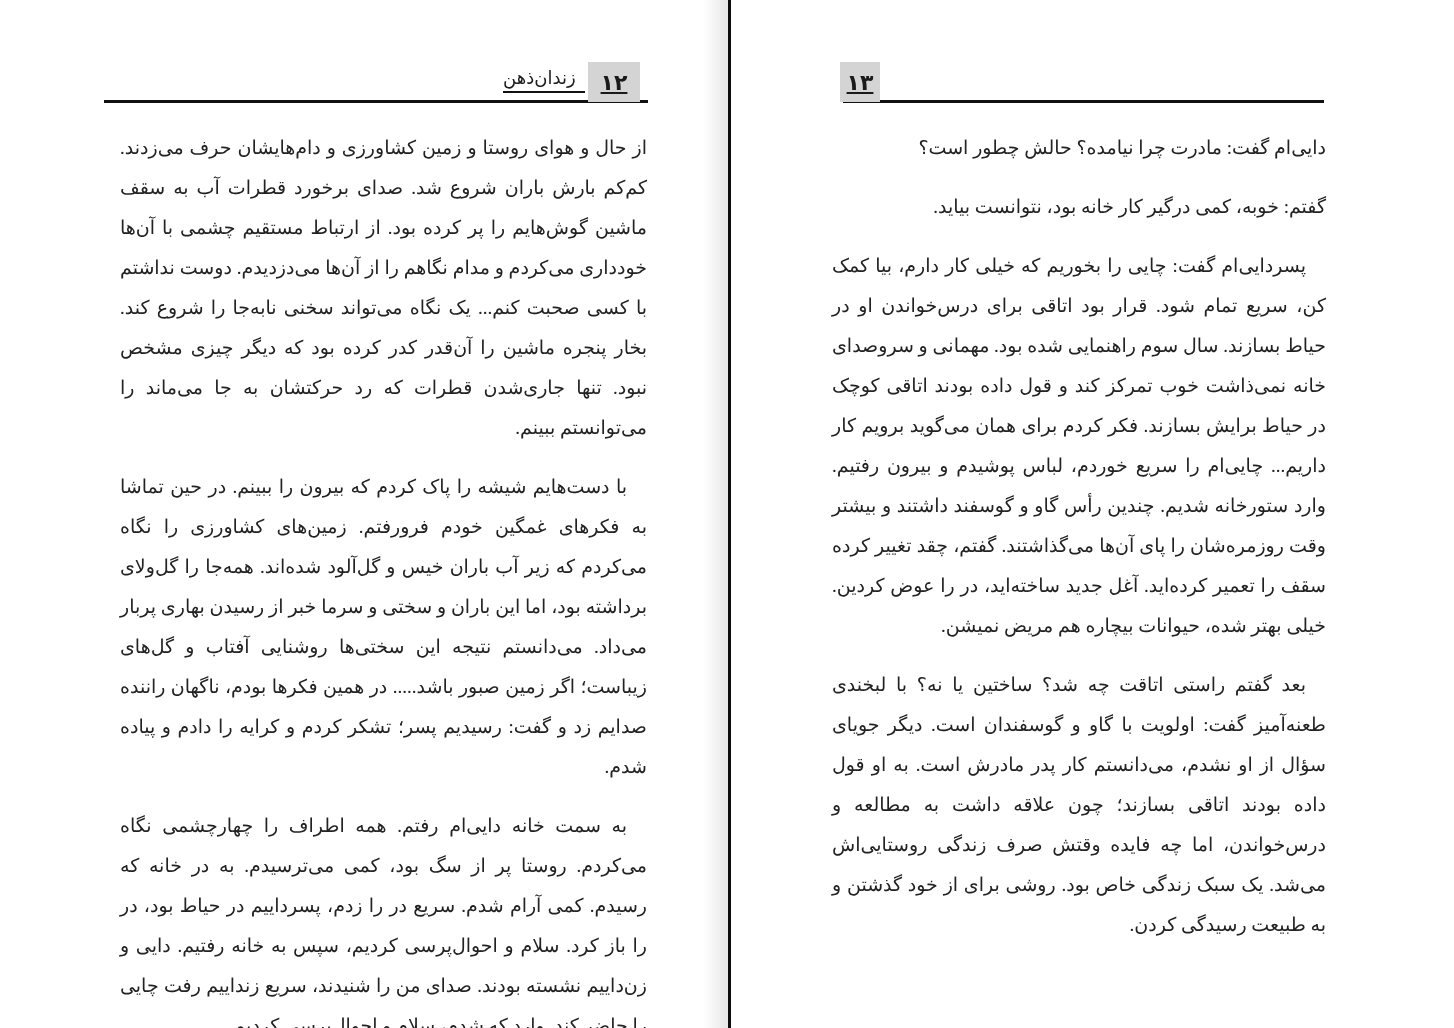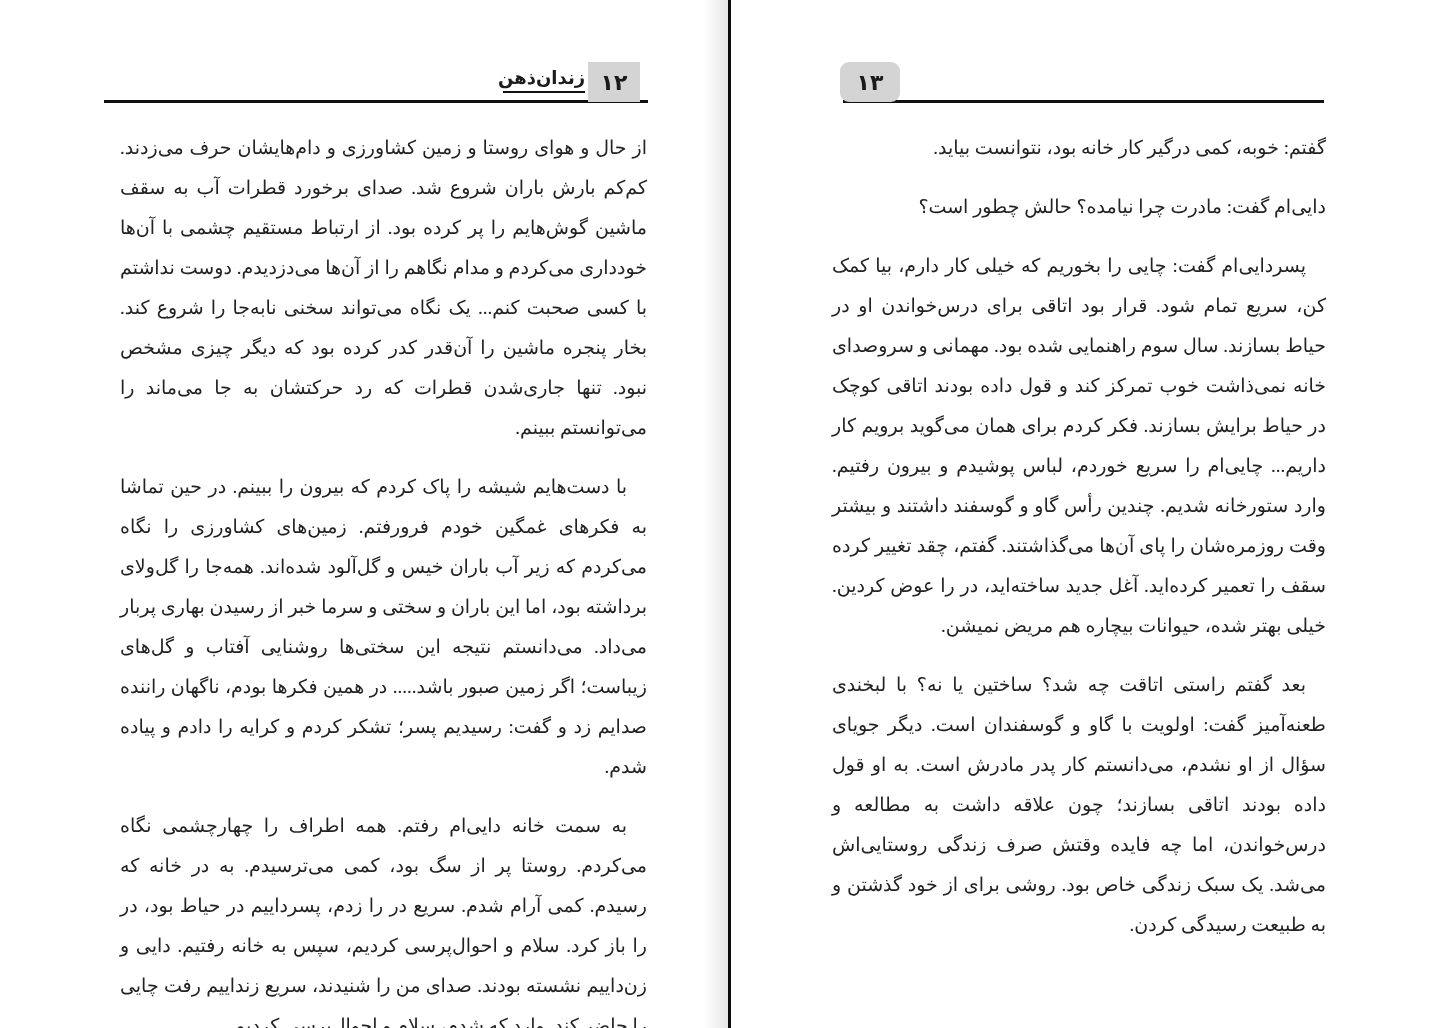--- a/index.html
+++ b/index.html
@@ -59,31 +59,32 @@
     position: absolute;
     top: 62px;
     height: 40px;
     background: #d4d4d4;
     display: flex;
     align-items: center;
     justify-content: center;
     font-weight: bold;
     font-size: 22px;
     color: #1a1a1a;
+    text-decoration: underline;
   }
   .pagenum-box-left  { left: 588px; width: 52px; }
-  .pagenum-box-right { left: 109px; width: 60px; border-radius: 9px; } 
+  .pagenum-box-right { left: 109px; width: 40px; } 
 
   .book-title {
     position: absolute;
     left: 503px;
     top: 67px;
     width: 82px;
-    text-align: center;
-    font-weight: bold;
+    text-align: left;
+    font-weight: normal;
     font-size: 18px;
     direction: rtl;
     border-bottom: 2px solid #111;
     padding-bottom: 3px;
     white-space: nowrap;
   }
 
   
   .textcol {
     position: absolute;
@@ -123,22 +124,22 @@
     </div>
   </div>
 
   <div class="page page-right">
     <div class="rule rule-right"></div>
     <div class="pagenum-box pagenum-box-right">
       <span>۱۳</span>
     </div>
 
     <div class="textcol textcol-right">
+      <p>دایی‌ام گفت: مادرت چرا نیامده؟ حالش چطور است؟</p>
       <p>گفتم: خوبه، کمی درگیر کار خانه بود، نتوانست بیاید.</p>
-      <p>دایی‌ام گفت: مادرت چرا نیامده؟ حالش چطور است؟</p>
       <p class="indent">پسردایی‌ام گفت: چایی را بخوریم که خیلی کار دارم، بیا کمک کن، سریع تمام شود. قرار بود اتاقی برای درس‌خواندن او در حیاط بسازند. سال سوم راهنمایی شده بود. مهمانی و سروصدای خانه نمی‌ذاشت خوب تمرکز کند و قول داده بودند اتاقی کوچک در حیاط برایش بسازند. فکر کردم برای همان می‌گوید برویم کار داریم... چایی‌ام را سریع خوردم، لباس پوشیدم و بیرون رفتیم. وارد ستورخانه شدیم. چندین رأس گاو و گوسفند داشتند و بیشتر وقت روزمره‌شان را پای آن‌ها می‌گذاشتند. گفتم، چقد تغییر کرده سقف را تعمیر کرده‌اید. آغل جدید ساخته‌اید، در را عوض کردین. خیلی بهتر شده، حیوانات بیچاره هم مریض نمیشن.</p>
       <p class="indent">بعد گفتم راستی اتاقت چه شد؟ ساختین یا نه؟ با لبخندی طعنه‌آمیز گفت: اولویت با گاو و گوسفندان است. دیگر جویای سؤال از او نشدم، می‌دانستم کار پدر مادرش است. به او قول داده بودند اتاقی بسازند؛ چون علاقه داشت به مطالعه و درس‌خواندن، اما چه فایده وقتش صرف زندگی روستایی‌اش می‌شد. یک سبک زندگی خاص بود. روشی برای از خود گذشتن و به طبیعت رسیدگی کردن.</p>
     </div>
   </div>
 
   <div class="gutter-shade"></div>
   <div class="gutter-line"></div>
 
 </div>
 

